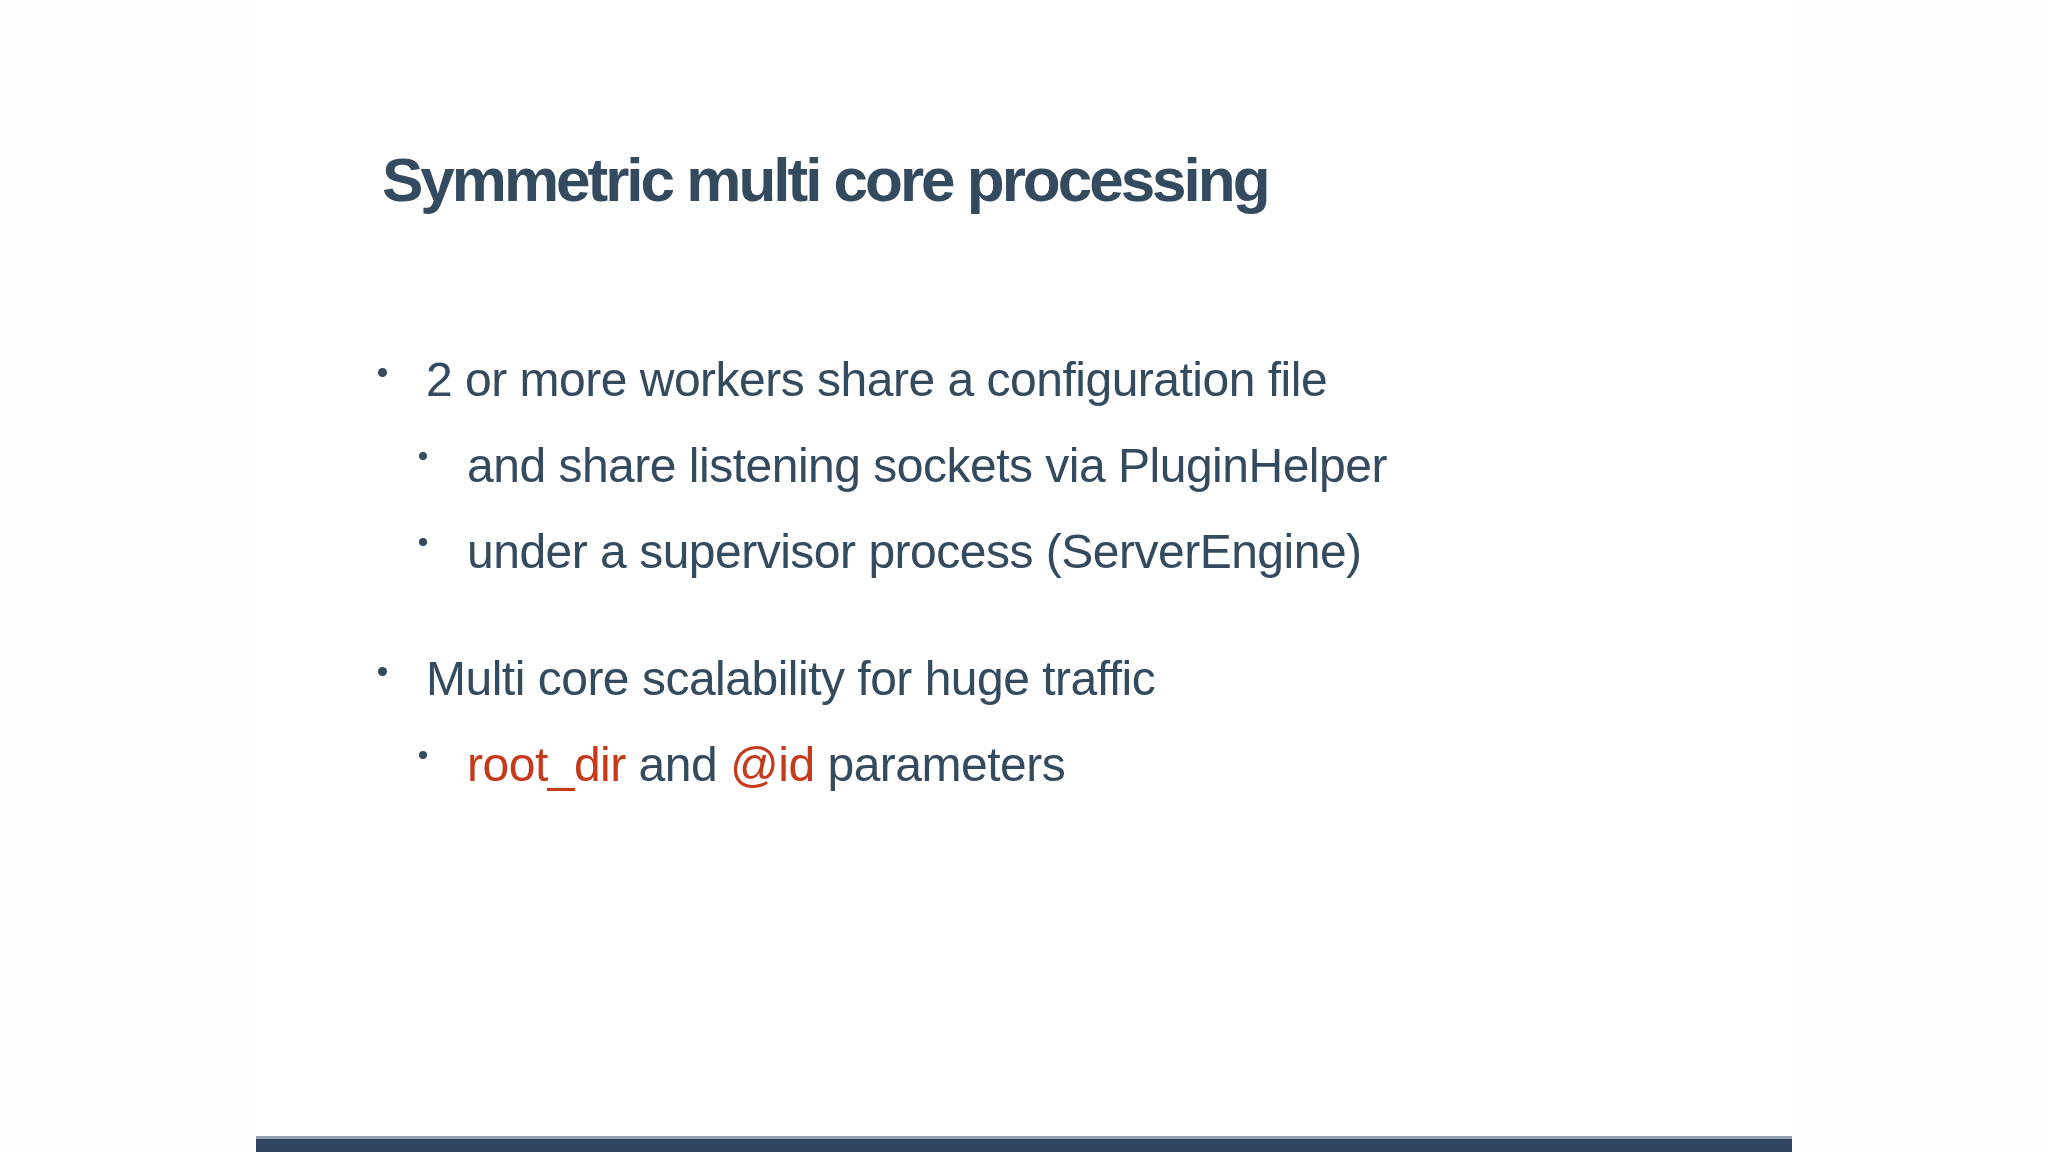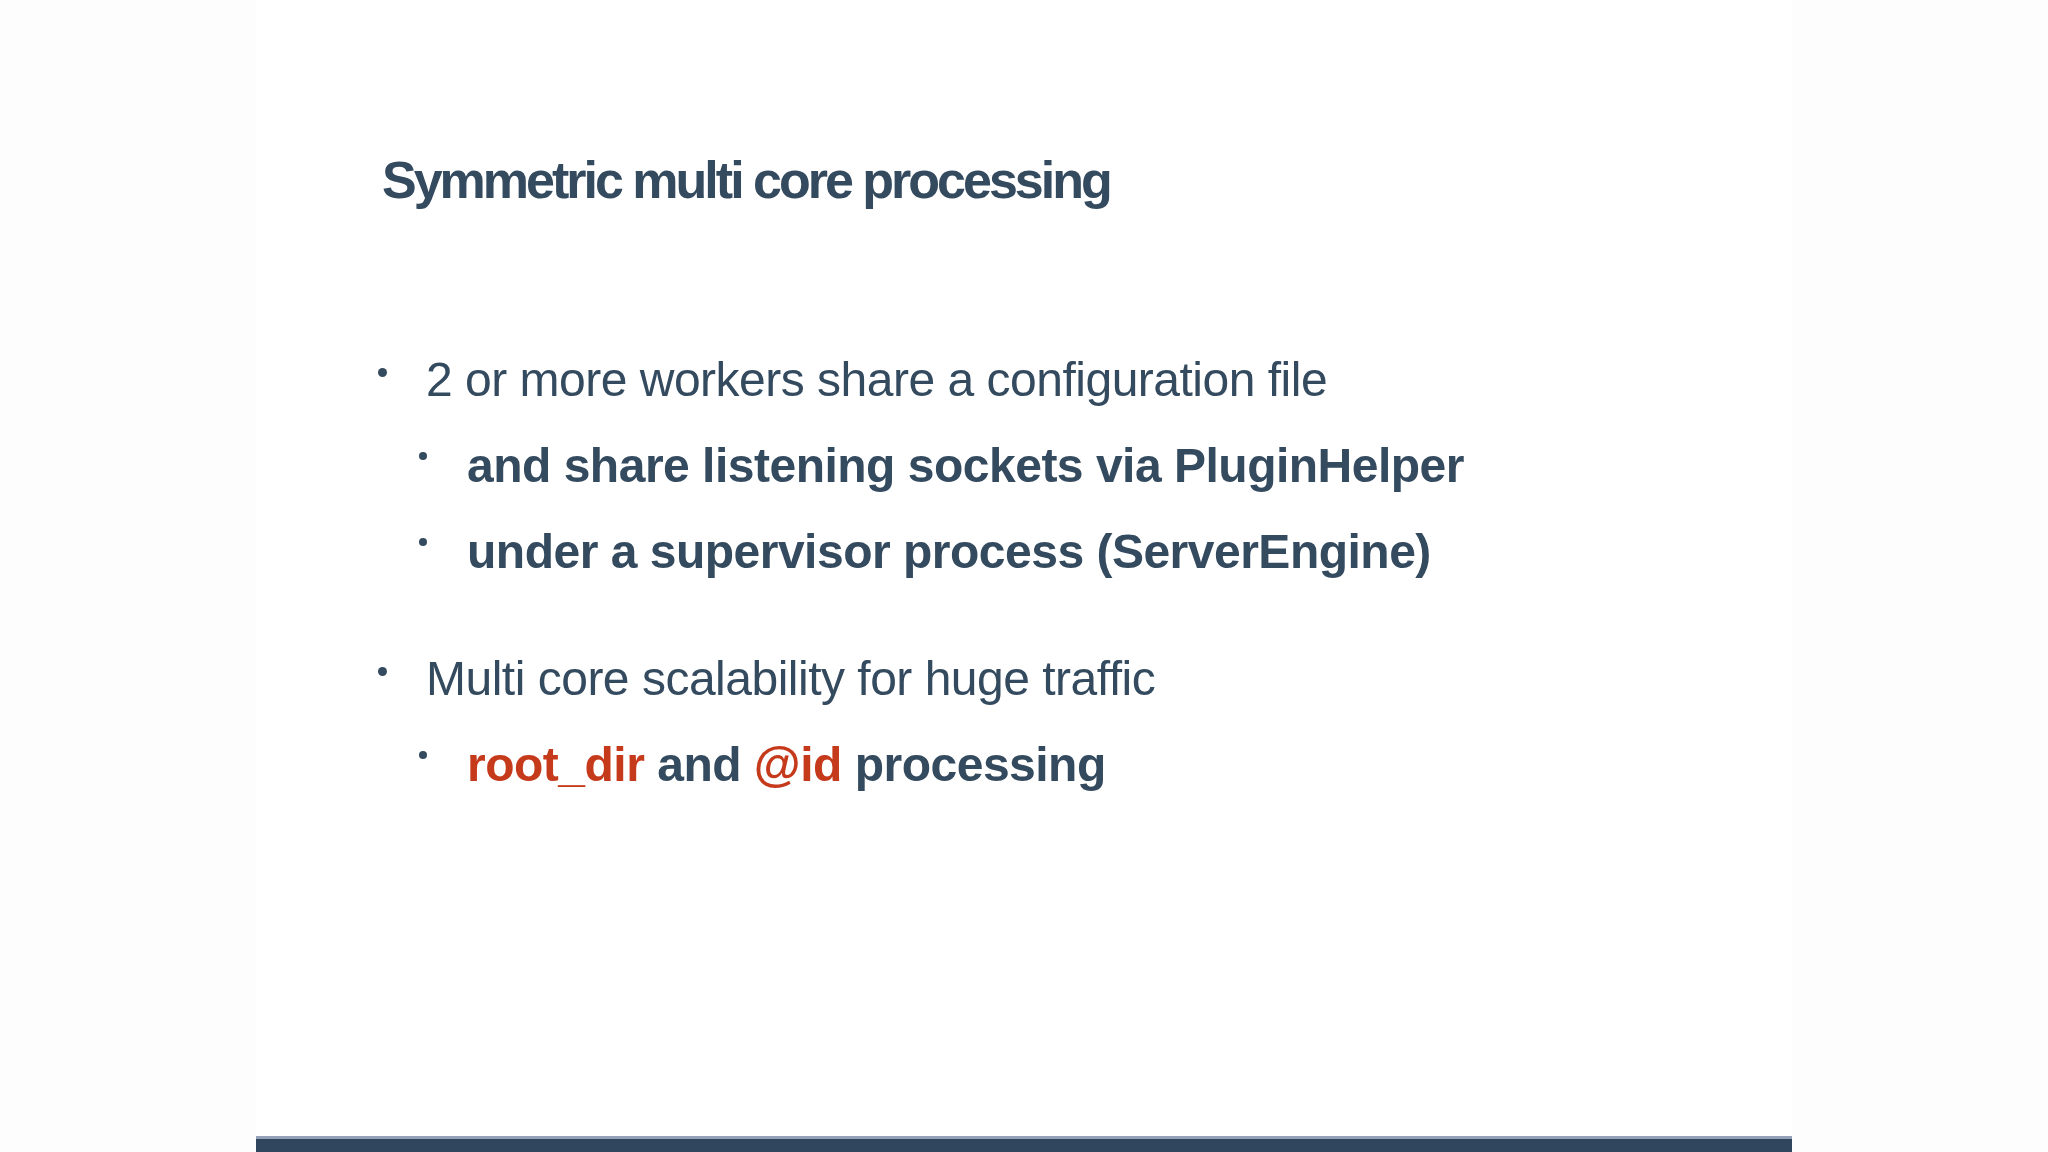--- a/index.html
+++ b/index.html
@@ -19,21 +19,21 @@
   }
   .slide{
     position:absolute;
     left:256px;top:0;
     width:1536px;height:1152px;
     background:var(--slidebg);
   }
   .slide-title{
     position:absolute;
     left:126px;top:145px;
-    font-size:52px;
+    font-size:62px;
     line-height:70px;
     font-weight:700;
     letter-spacing:-3px;
     color:var(--text);
     white-space:nowrap;
   }
   .bullets{
     position:absolute;
     left:0;top:345px;
     width:1380px;
@@ -42,21 +42,21 @@
     position:relative;
     font-size:48px;
     line-height:70px;
     letter-spacing:-0.5px;
     color:var(--text);
     white-space:pre-wrap;
   }
   .item + .item{margin-top:16px;}
   .item.l1{margin-left:126px;padding-left:44px;font-weight:400;}
   .item.l1:not(:first-child){margin-top:57px;}
-  .item.l2{margin-left:164px;padding-left:47px;font-weight:700;}
+  .item.l2{margin-left:164px;padding-left:47px;font-weight:400;}
   .item::before{
     content:"";
     position:absolute;
     top:23px;
     width:9px;height:9px;
     border-radius:50%;
     background:var(--text);
   }
   .item.l1::before{left:-4px;}
   .item.l2::before{left:-1px;top:21px;width:8px;height:8px;}
@@ -74,17 +74,17 @@
 
 <div class="slide">
   <h1 class="slide-title">Symmetric multi core processing</h1>
 
   <div class="bullets">
 
   <div class="item l1"><span>2 or more workers share a configuration file</span></div>
       <div class="item l2"><span>and share listening sockets via PluginHelper</span></div>
       <div class="item l2"><span>under a supervisor process (ServerEngine)</span></div>
       <div class="item l1"><span>Multi core scalability for huge traffic</span></div>
-      <div class="item l2"><span class="accent">root_dir</span><span> and </span><span class="accent">@id</span><span> processing</span></div>
+      <div class="item l2"><span class="accent">root_dir</span><span> and </span><span class="accent">@id</span><span> parameters</span></div>
     </div>
 
   <div class="footer-bar"></div>
 </div>
 
 </body></html>

